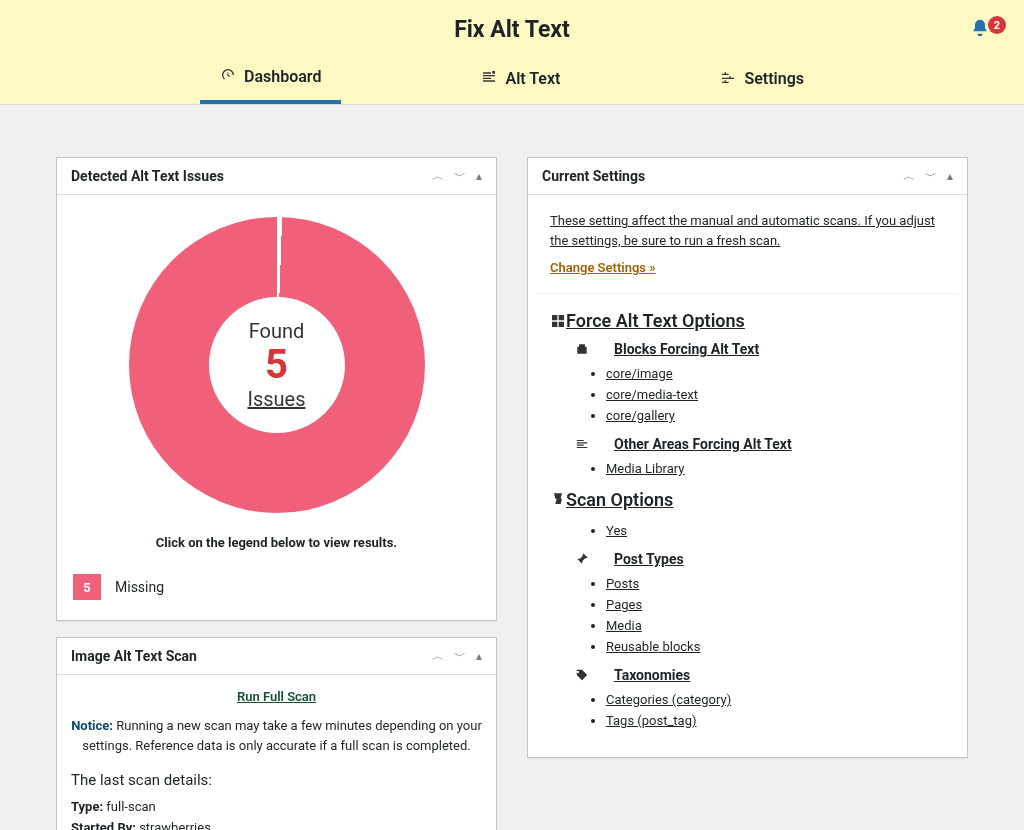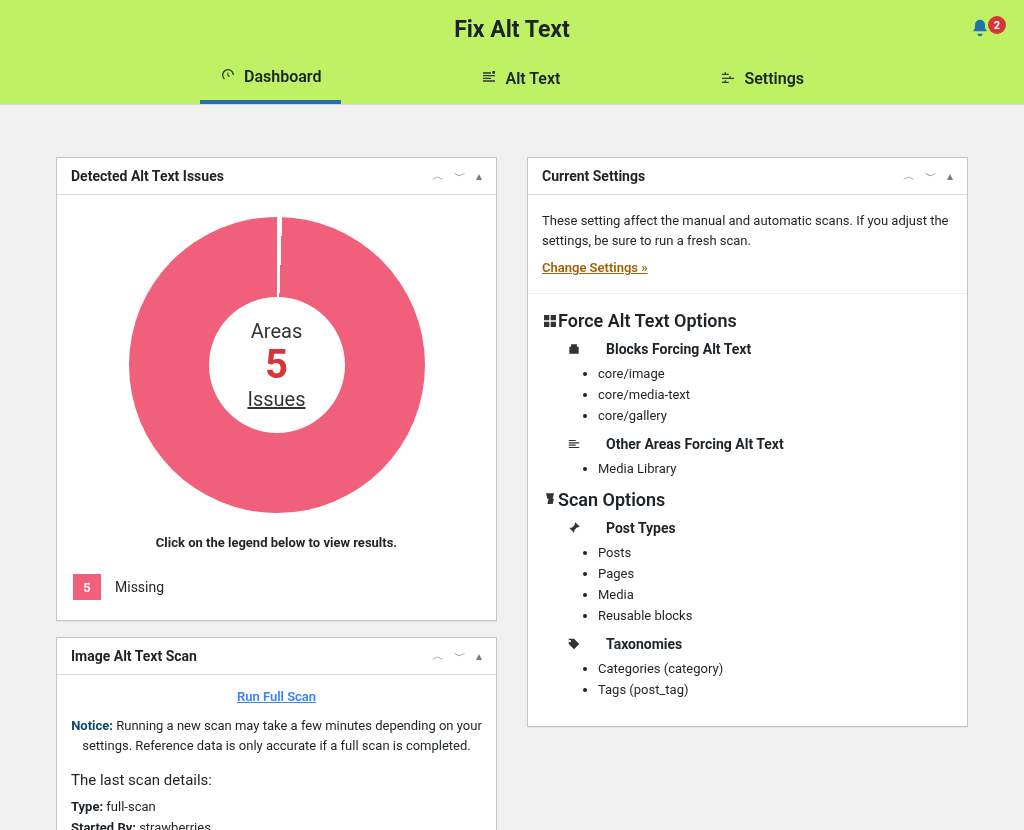--- a/index.html
+++ b/index.html
@@ -4,21 +4,21 @@
 <style>
   * { box-sizing: border-box; margin: 0; padding: 0; }
   html, body { height: 100%; }
   body {
     font-family: -apple-system, BlinkMacSystemFont, "Segoe UI", Roboto, Oxygen, Ubuntu, sans-serif;
     background: #f0f0f1;
     color: #1d2327;
     font-size: 13px;
   }
   .topbar {
-    background: #bef264;
+    background: #fef9c3;
     border-bottom: 1px solid #dcdcde;
     padding-top: 16px;
   }
   .topbar-inner { position: relative; }
   .title {
     text-align: center;
     font-size: 23px;
     font-weight: 700;
     padding-bottom: 14px;
   }
@@ -106,28 +106,28 @@
   .legend-hint { text-align:center; font-size:13px; font-weight:700; margin:22px 0 14px; }
   .legend { display:flex; align-items:center; gap:14px; padding: 0 2px 6px; }
   .legend-swatch {
     background:#f1607b; color:#fff; font-weight:700;
     width:28px; height:26px; display:flex; align-items:center; justify-content:center;
     font-size:13px;
   }
   .legend-label { font-size:14px; }
   
   .scan-body { padding: 14px; }
-  .run-link { display:block; text-align:center; color:#3b82f6; text-decoration:underline; font-size:13px; font-weight:600; }
+  .run-link { display:block; text-align:center; color:#14532d; text-decoration:underline; font-size:13px; font-weight:600; }
   .notice { text-align:center; font-size:13px; margin:12px 0 16px; line-height:1.5; }
   .notice strong { color:#0c4a6e; }
   .scan-sub { font-size:15px; margin-bottom:10px; }
   .kv { font-size:13px; margin:6px 0; }
   .kv b { font-weight:700; }
   
-  .settings-body { padding: 16px 14px; }
+  .settings-body { padding: 16px 22px; text-decoration: underline; }
   .settings-desc { font-size:13px; line-height:1.5; margin-bottom:10px; }
   .change-link { color:#a16207; text-decoration:underline; font-size:13px; font-weight:600; display:inline-block; margin-bottom:14px; }
   .hr { border:0; border-top:1px solid #eee; margin: 4px -14px 16px; }
   .sec-h { display:flex; align-items:center; font-size:18px; font-weight:600; margin:6px 0 10px; }
   .sub-h { display:flex; align-items:center; gap:24px; font-size:14px; font-weight:700; margin:10px 0 6px 24px; }
   .gicon { width:16px; height:16px; display:inline-flex; align-items:center; justify-content:center; color:#333; }
   ul.bullets { list-style: disc; margin: 4px 0 10px 56px; }
   ul.bullets li { font-size:13px; padding:3px 0; }
 </style>
 </head>
@@ -184,21 +184,21 @@
         <div class="card-actions">
           <span>︿</span>
           <span>﹀</span>
           <span>▴</span>
         </div>
       </div>
       <div class="card-body">
         <div class="donut-wrap">
           <div class="donut">
             <div class="donut-center">
-              <div class="found">Areas</div>
+              <div class="found">Found</div>
               <div class="num">5</div>
               <div class="issues">Issues</div>
             </div>
           </div>
           <div class="legend-hint">Click on the legend below to view results.</div>
         </div>
         <div class="legend">
           <div class="legend-swatch">5</div>
           <div class="legend-label">Missing</div>
         </div>
@@ -279,20 +279,23 @@
 
         <div class="sec-h">
           <span class="gicon">
               <svg width="16" height="16" viewBox="0 0 24 24" fill="currentColor">
                 <path d="M6 2h12l-2 8h2l-2 8H8l2-8H8z"></path>
               </svg>
             </span>
           <span>Scan Options</span>
         </div>
 
+        <ul class="bullets">
+          <li>Yes</li>
+        </ul>
 
         <div class="sub-h">
           <span class="gicon">
               <svg width="14" height="14" viewBox="0 0 24 24" fill="currentColor">
                 <path d="M14 2l8 8-5 1-4 4-1 5-8-8 5-1 4-4z"></path>
               </svg>
             </span>
           <span>Post Types</span>
         </div>
         <ul class="bullets">

